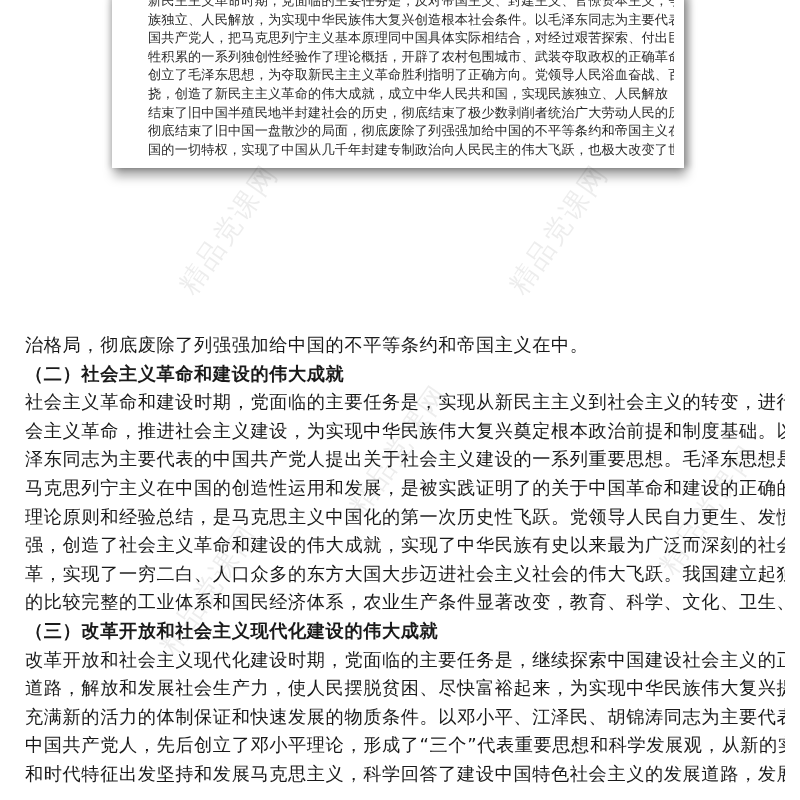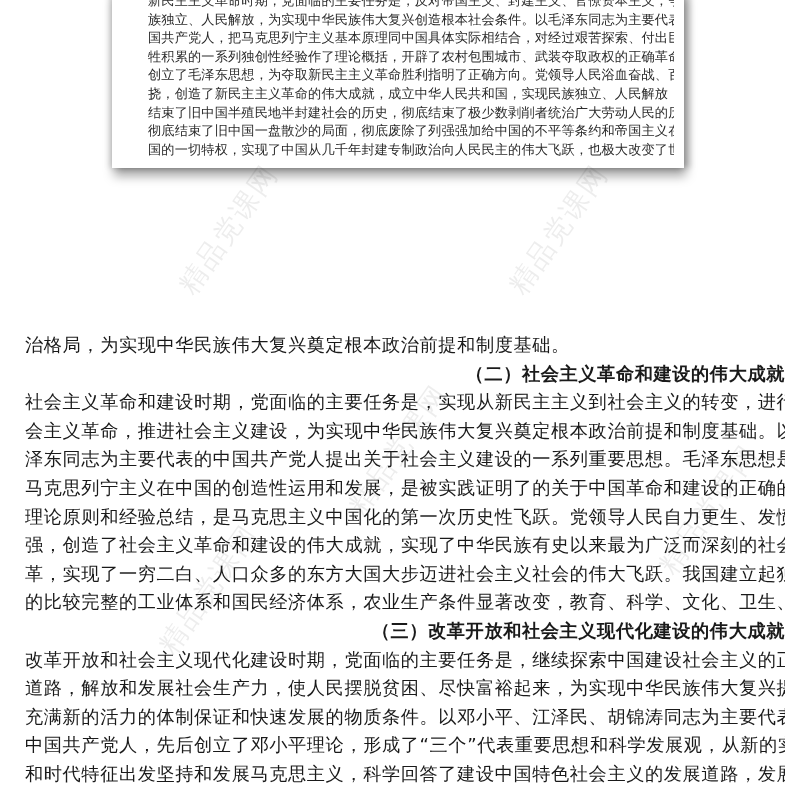--- a/index.html
+++ b/index.html
@@ -19,21 +19,21 @@
       font-size: 13.2px; line-height: 18.6px; color: #2a2a2a;
       white-space: nowrap; letter-spacing: 0.15px;
     }
     .card-text div { height: 18.6px; overflow: hidden; }
     .body-text {
       position: absolute; left: 25px; top: 331px; width: 760px;
       font-size: 18.2px; line-height: 28.6px; color: #1a1a1a;
       white-space: nowrap; letter-spacing: 0.6px;
     }
     .body-text div { height: 28.6px; overflow: hidden; }
-    .body-text .heading { font-weight: bold; text-align: right; }
+    .body-text .heading { font-weight: bold; }
     .wm {
       position: absolute; font-size: 28px; color: rgba(0,0,0,0.07);
       transform: rotate(-55deg); transform-origin: left top;
       white-space: nowrap; pointer-events: none; letter-spacing: 2px;
     }
   </style>
 </head>
 <body>
 
 <div class="card-shadow">
@@ -44,21 +44,21 @@
     <div>牲积累的一系列独创性经验作了理论概括，开辟了农村包围城市、武装夺取政权的正确革命道路，</div>
     <div>创立了毛泽东思想，为夺取新民主主义革命胜利指明了正确方向。党领导人民浴血奋战、百折不</div>
     <div>挠，创造了新民主主义革命的伟大成就，成立中华人民共和国，实现民族独立、人民解放，彻底</div>
     <div>结束了旧中国半殖民地半封建社会的历史，彻底结束了极少数剥削者统治广大劳动人民的历史，</div>
     <div>彻底结束了旧中国一盘散沙的局面，彻底废除了列强强加给中国的不平等条约和帝国主义在中</div>
     <div>国的一切特权，实现了中国从几千年封建专制政治向人民民主的伟大飞跃，也极大改变了世界政</div>
   </div>
 </div>
 
 <div class="body-text">
-  <div>治格局，为实现中华民族伟大复兴奠定根本政治前提和制度基础。</div>
+  <div>治格局，彻底废除了列强强加给中国的不平等条约和帝国主义在中。</div>
   <div class="heading">（二）社会主义革命和建设的伟大成就</div>
   <div>社会主义革命和建设时期，党面临的主要任务是，实现从新民主主义到社会主义的转变，进行社</div>
   <div>会主义革命，推进社会主义建设，为实现中华民族伟大复兴奠定根本政治前提和制度基础。以毛</div>
   <div>泽东同志为主要代表的中国共产党人提出关于社会主义建设的一系列重要思想。毛泽东思想是</div>
   <div>马克思列宁主义在中国的创造性运用和发展，是被实践证明了的关于中国革命和建设的正确的</div>
   <div>理论原则和经验总结，是马克思主义中国化的第一次历史性飞跃。党领导人民自力更生、发愤图</div>
   <div>强，创造了社会主义革命和建设的伟大成就，实现了中华民族有史以来最为广泛而深刻的社会变</div>
   <div>革，实现了一穷二白、人口众多的东方大国大步迈进社会主义社会的伟大飞跃。我国建立起独立</div>
   <div>的比较完整的工业体系和国民经济体系，农业生产条件显著改变，教育、科学、文化、卫生、体</div>
   <div class="heading">（三）改革开放和社会主义现代化建设的伟大成就</div>

